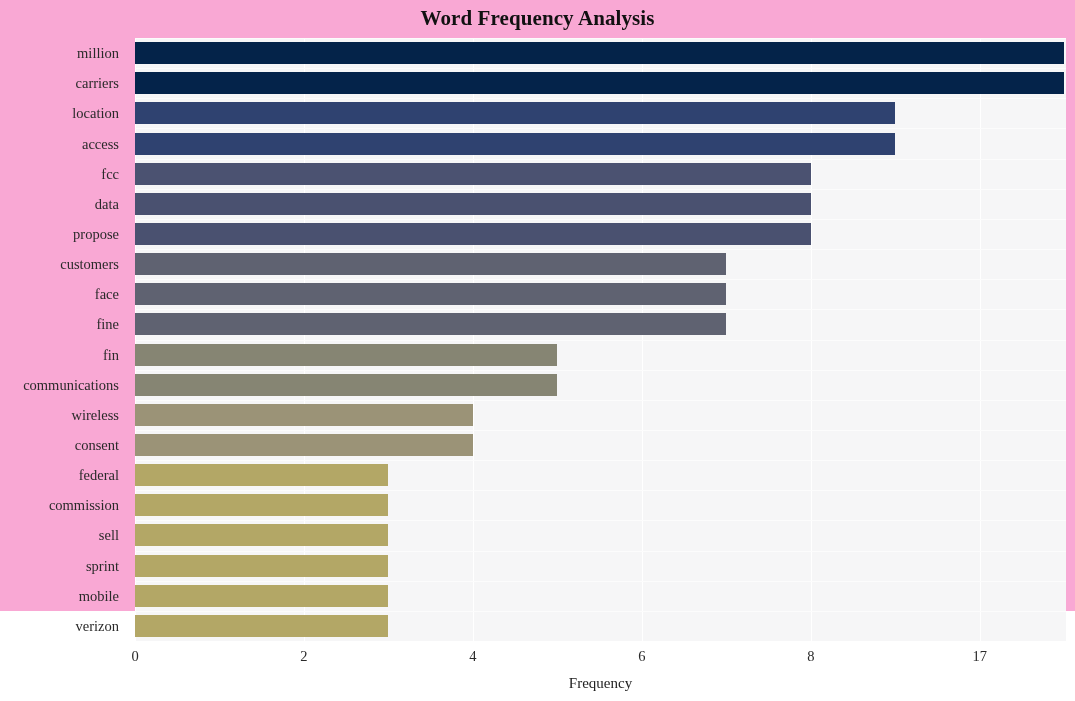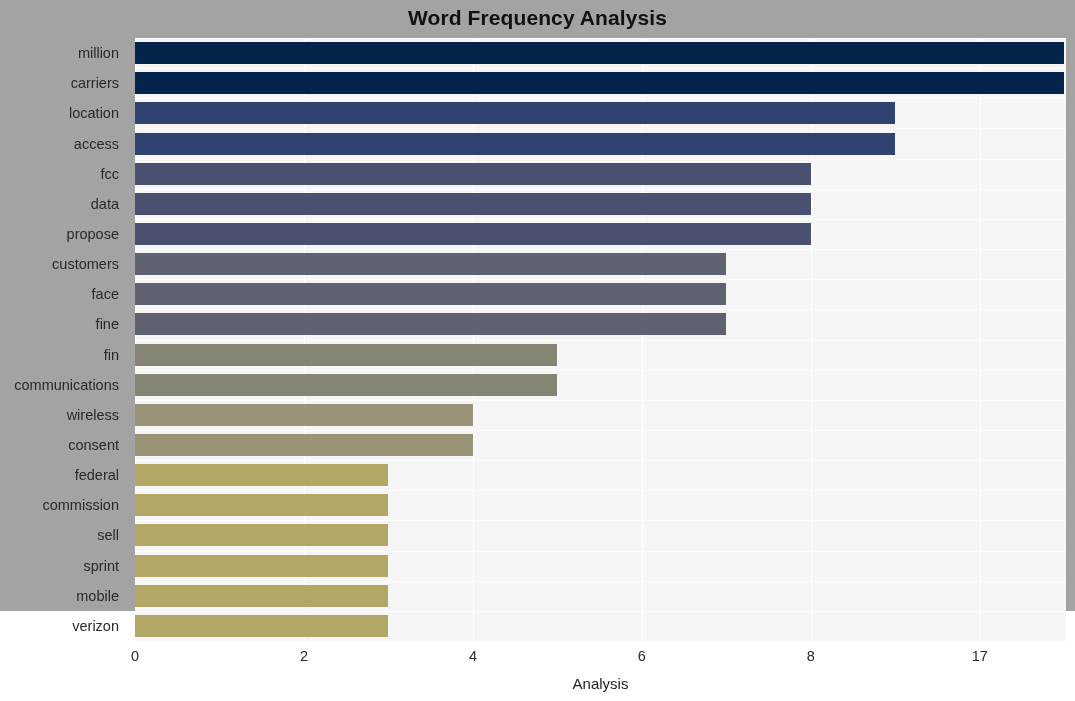--- a/index.html
+++ b/index.html
@@ -11,21 +11,22 @@
     width: 1075px;
     height: 701px;
     font-family: "Liberation Sans", sans-serif;
     overflow: hidden;
   }
 
   #figure {
     position: relative;
     width: 1075px;
     height: 611px;
-    background: #a3a3a3;
+    background: #f9a8d4;
+    font-family: Liberation Serif, serif;
   }
 
   
   #chart-title {
     position: absolute;
     left: 0;
     top: 6px;
     width: 1075px;
     text-align: center;
     font-size: 21px;
@@ -201,15 +202,15 @@
 
   <div id="x-axis-labels">
       <div class="x-tick-label" style="left: 135px;">0</div>
       <div class="x-tick-label" style="left: 303.966px;">2</div>
       <div class="x-tick-label" style="left: 472.931px;">4</div>
       <div class="x-tick-label" style="left: 641.897px;">6</div>
       <div class="x-tick-label" style="left: 810.862px;">8</div>
       <div class="x-tick-label" style="left: 979.828px;">17</div>
     </div>
 
-  <div id="x-axis-title">Analysis</div>
+  <div id="x-axis-title">Frequency</div>
 
 </div>
 
 </body></html>

